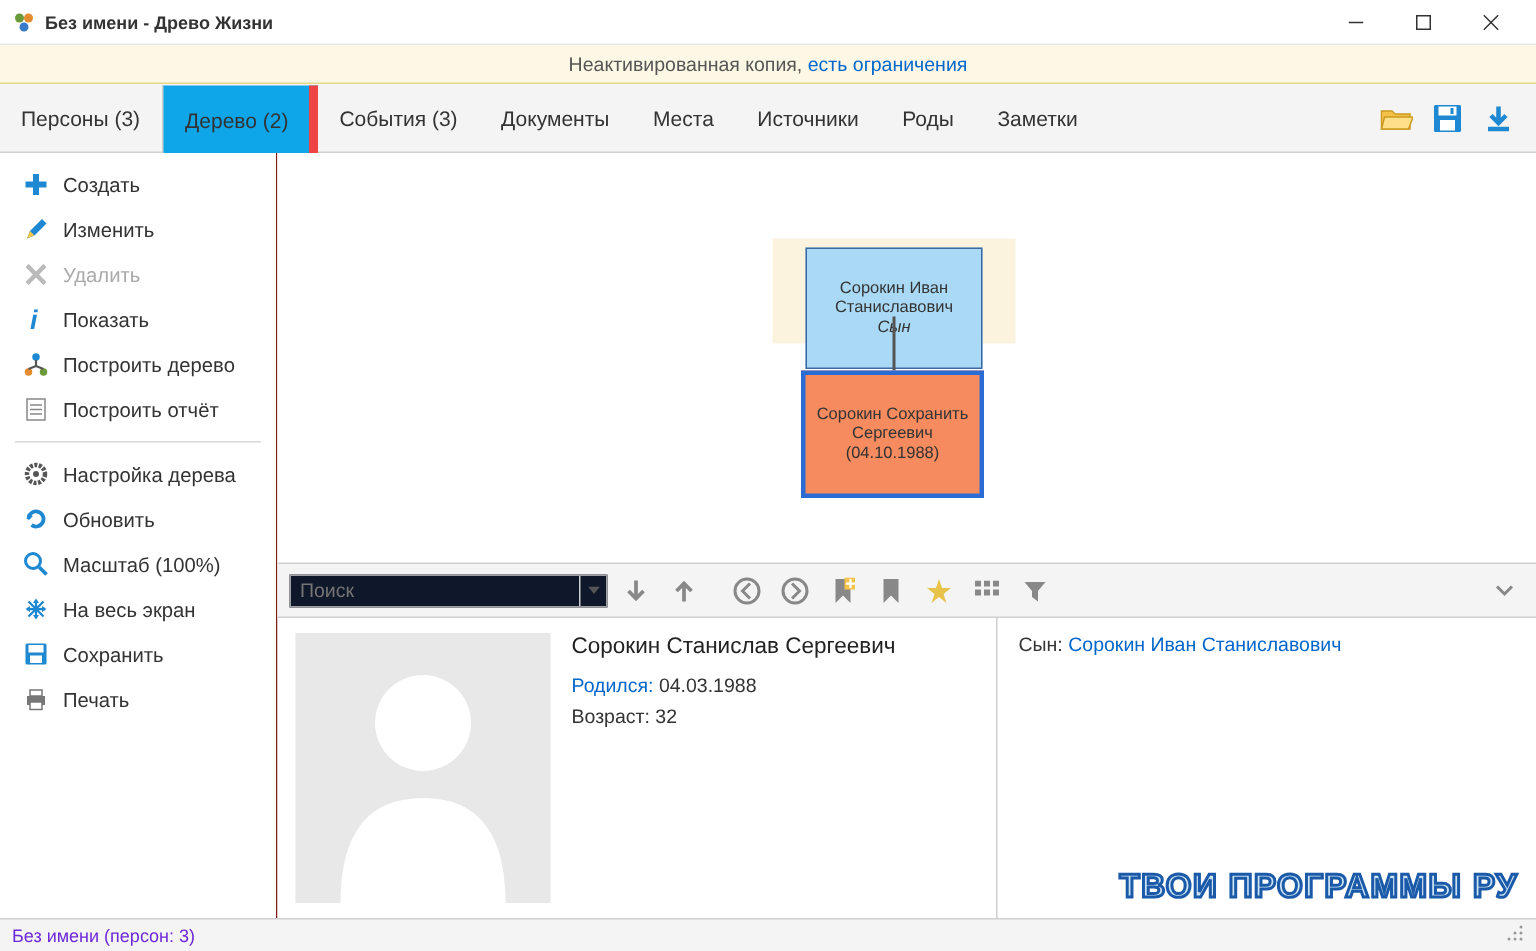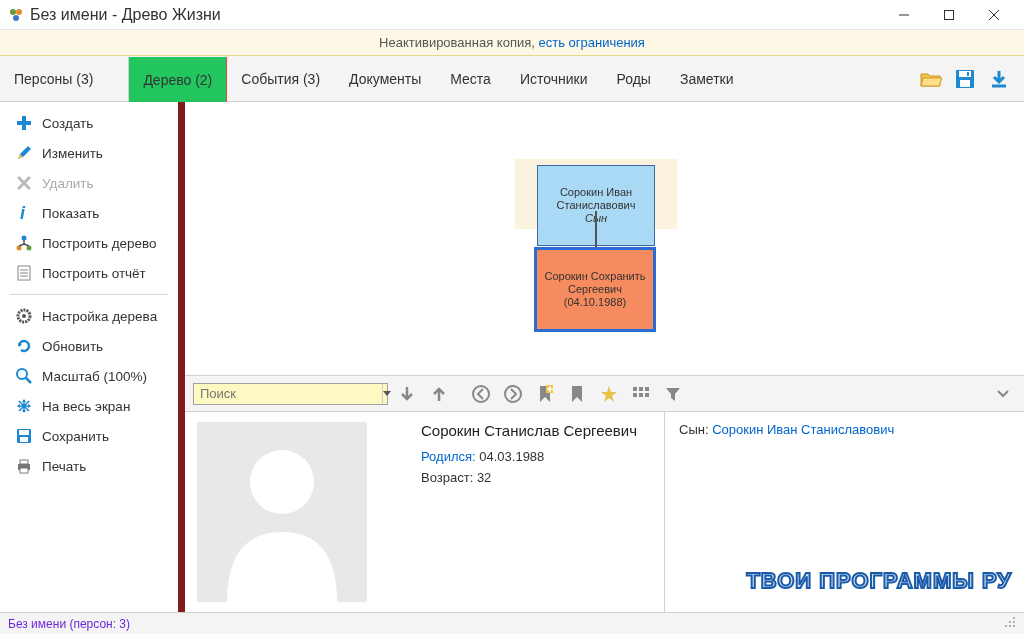--- a/index.html
+++ b/index.html
@@ -1,85 +1,85 @@
 <!DOCTYPE html>
 <html><head>
 <meta charset="utf-8">
 <style>
 * { box-sizing: border-box; margin: 0; padding: 0; font-family: 'Segoe UI', Tahoma, sans-serif; }
 body { width: 1024px; height: 634px; background: #fff; font-size: 13px; color: #333; overflow: hidden; position: relative; }
 
 
 .titlebar { height: 30px; background: #fff; display: flex; align-items: center; padding: 0 8px; border-bottom: 1px solid #e5e5e5; }
 .titlebar .app-icon { width: 16px; height: 16px; margin-right: 6px; }
-.titlebar .title { flex: 1; font-size: 16px; color: #333; }
+.titlebar .title { flex: 1; font-size: 12px; color: #333; font-weight: bold; }
 .titlebar .win-controls { display: flex; }
 .titlebar .win-btn { width: 45px; height: 30px; display: flex; align-items: center; justify-content: center; cursor: pointer; }
 .titlebar .win-btn svg { width: 10px; height: 10px; }
 
 
 .notice { height: 26px; background: #fdf8e5; text-align: center; line-height: 26px; font-size: 13px; color: #555; border-bottom: 1px solid #e5d88a; }
 .notice a { color: #0066cc; text-decoration: none; cursor: pointer; }
 
 
 .tabs-row { height: 46px; background: #f4f4f4; display: flex; align-items: stretch; border-bottom: 1px solid #d0d0d0; }
 .tab { padding: 0 14px; display: flex; align-items: center; font-size: 14px; color: #333; cursor: pointer; border-right: 1px solid transparent; }
-.tab.active { background: #22c55e; border-left: 1px solid #d0d0d0; border-right: 1px solid #ef4444; position: relative; top: 1px; margin-left: 20px; }
+.tab.active { background: #0ea5e9; border-left: 1px solid #d0d0d0; border-right: 6px solid #ef4444; position: relative; top: 1px; }
 .tabs-spacer { flex: 1; }
 .tabs-actions { display: flex; align-items: center; padding-right: 8px; }
 .tabs-actions .act { width: 34px; height: 34px; display: flex; align-items: center; justify-content: center; cursor: pointer; }
 
 
 .main { display: flex; height: calc(634px - 30px - 26px - 46px - 22px); }
 
 
-.sidebar { width: 185px; background: #fff; border-right: 7px solid #7f1d1d; padding: 6px 0; overflow: hidden; }
+.sidebar { width: 185px; background: #fff; border-right: 1px solid #7f1d1d; padding: 6px 0; overflow: hidden; }
 .side-item { display: flex; align-items: center; padding: 5px 10px 5px 14px; cursor: pointer; font-size: 13.5px; color: #333; }
 .side-item.disabled { color: #aaa; cursor: default; }
 .side-item .si-icon { width: 20px; height: 20px; margin-right: 8px; display: flex; align-items: center; justify-content: center; }
 .side-sep { height: 1px; background: #d8d8d8; margin: 6px 10px; }
 
 
 .content { flex: 1; display: flex; flex-direction: column; background: #fff; }
 
 
 .tree-canvas { flex: 1; background: #fff; position: relative; border-bottom: 1px solid #d0d0d0; overflow: hidden; }
 .tree-bg { position: absolute; left: 330px; top: 57px; width: 162px; height: 70px; background: #fcf3df; }
 .tree-node { position: absolute; border: 1px solid #3a6aa0; font-size: 11px; text-align: center; padding: 20px 6px; line-height: 13px; }
 .tree-node.male { background: #a9d9f5; width: 118px; }
 .tree-node.male .rel { font-style: italic; }
 .tree-node.selected { background: #f58b5e; border: 3px solid #2a6bd4; width: 122px; }
 .tree-line { position: absolute; background: #555; }
 
 
 .tool-row { height: 36px; background: #f4f4f4; border-bottom: 1px solid #d0d0d0; display: flex; align-items: center; padding: 0 8px; }
-.search-box { width: 195px; height: 22px; border: 1px solid #a0a0a0; background: #fef9c3; display: flex; align-items: center; position: relative; }
+.search-box { width: 212px; height: 22px; border: 1px solid #a0a0a0; background: #0f172a; display: flex; align-items: center; position: relative; }
 .search-box input { flex: 1; border: none; outline: none; padding: 0 6px; font-size: 13px; color: #888; background: transparent; }
 .search-box .dd { width: 18px; height: 20px; display: flex; align-items: center; justify-content: center; border-left: 1px solid #ccc; cursor: pointer; }
 .tool-btn { width: 26px; height: 26px; margin-left: 6px; display: flex; align-items: center; justify-content: center; cursor: pointer; }
 .tool-spacer { flex: 1; }
 
 
 .details { flex: 0 0 195px; display: flex; }
-.detail-left { width: 480px; padding: 10px 12px; display: flex; border-right: 1px solid #d0d0d0; gap: 40px; }
+.detail-left { width: 480px; padding: 10px 12px; display: flex; border-right: 1px solid #d0d0d0; }
 .avatar { width: 170px; height: 180px; background: #e8e8e8; display: flex; align-items: center; justify-content: center; overflow: hidden; }
 .detail-info { padding-left: 14px; }
 .detail-info .name { font-size: 15px; color: #222; margin-bottom: 10px; }
 .detail-info .row { font-size: 13px; color: #333; margin-bottom: 6px; }
 .detail-info .row .lbl { color: #0066cc; }
 .detail-right { flex: 1; padding: 10px 14px; font-size: 13px; }
 .detail-right .rel-lbl { color: #333; }
 .detail-right a { color: #0066cc; text-decoration: none; }
 
 
 .statusbar { height: 22px; background: #f4f4f4; border-top: 1px solid #d0d0d0; display: flex; align-items: center; padding: 0 8px; font-size: 12px; color: #6d28d9; }
 .statusbar .grip { margin-left: auto; }
 
 
-.watermark { position: absolute; right: 12px; bottom: 40px; font-size: 22px; font-weight: 900; letter-spacing: 1px; color: #cde4f5; -webkit-text-stroke: 2px #1b5aa8; text-shadow: 1px 1px 0 #fff; font-family: Arial, sans-serif; }
+.watermark { position: absolute; right: 12px; bottom: 30px; font-size: 22px; font-weight: 900; letter-spacing: 1px; color: #cde4f5; -webkit-text-stroke: 2px #1b5aa8; text-shadow: 1px 1px 0 #fff; font-family: Arial, sans-serif; }
 </style>
 </head>
 <body>
 
 <div class="titlebar">
   <span class="app-icon">
     <svg viewBox="0 0 16 16">
         <circle cx="5" cy="5" r="3" fill="#6a9a3a"></circle>
         <circle cx="11" cy="5" r="3" fill="#e38b2e"></circle>
         <circle cx="8" cy="11" r="3" fill="#3a7aca"></circle>

